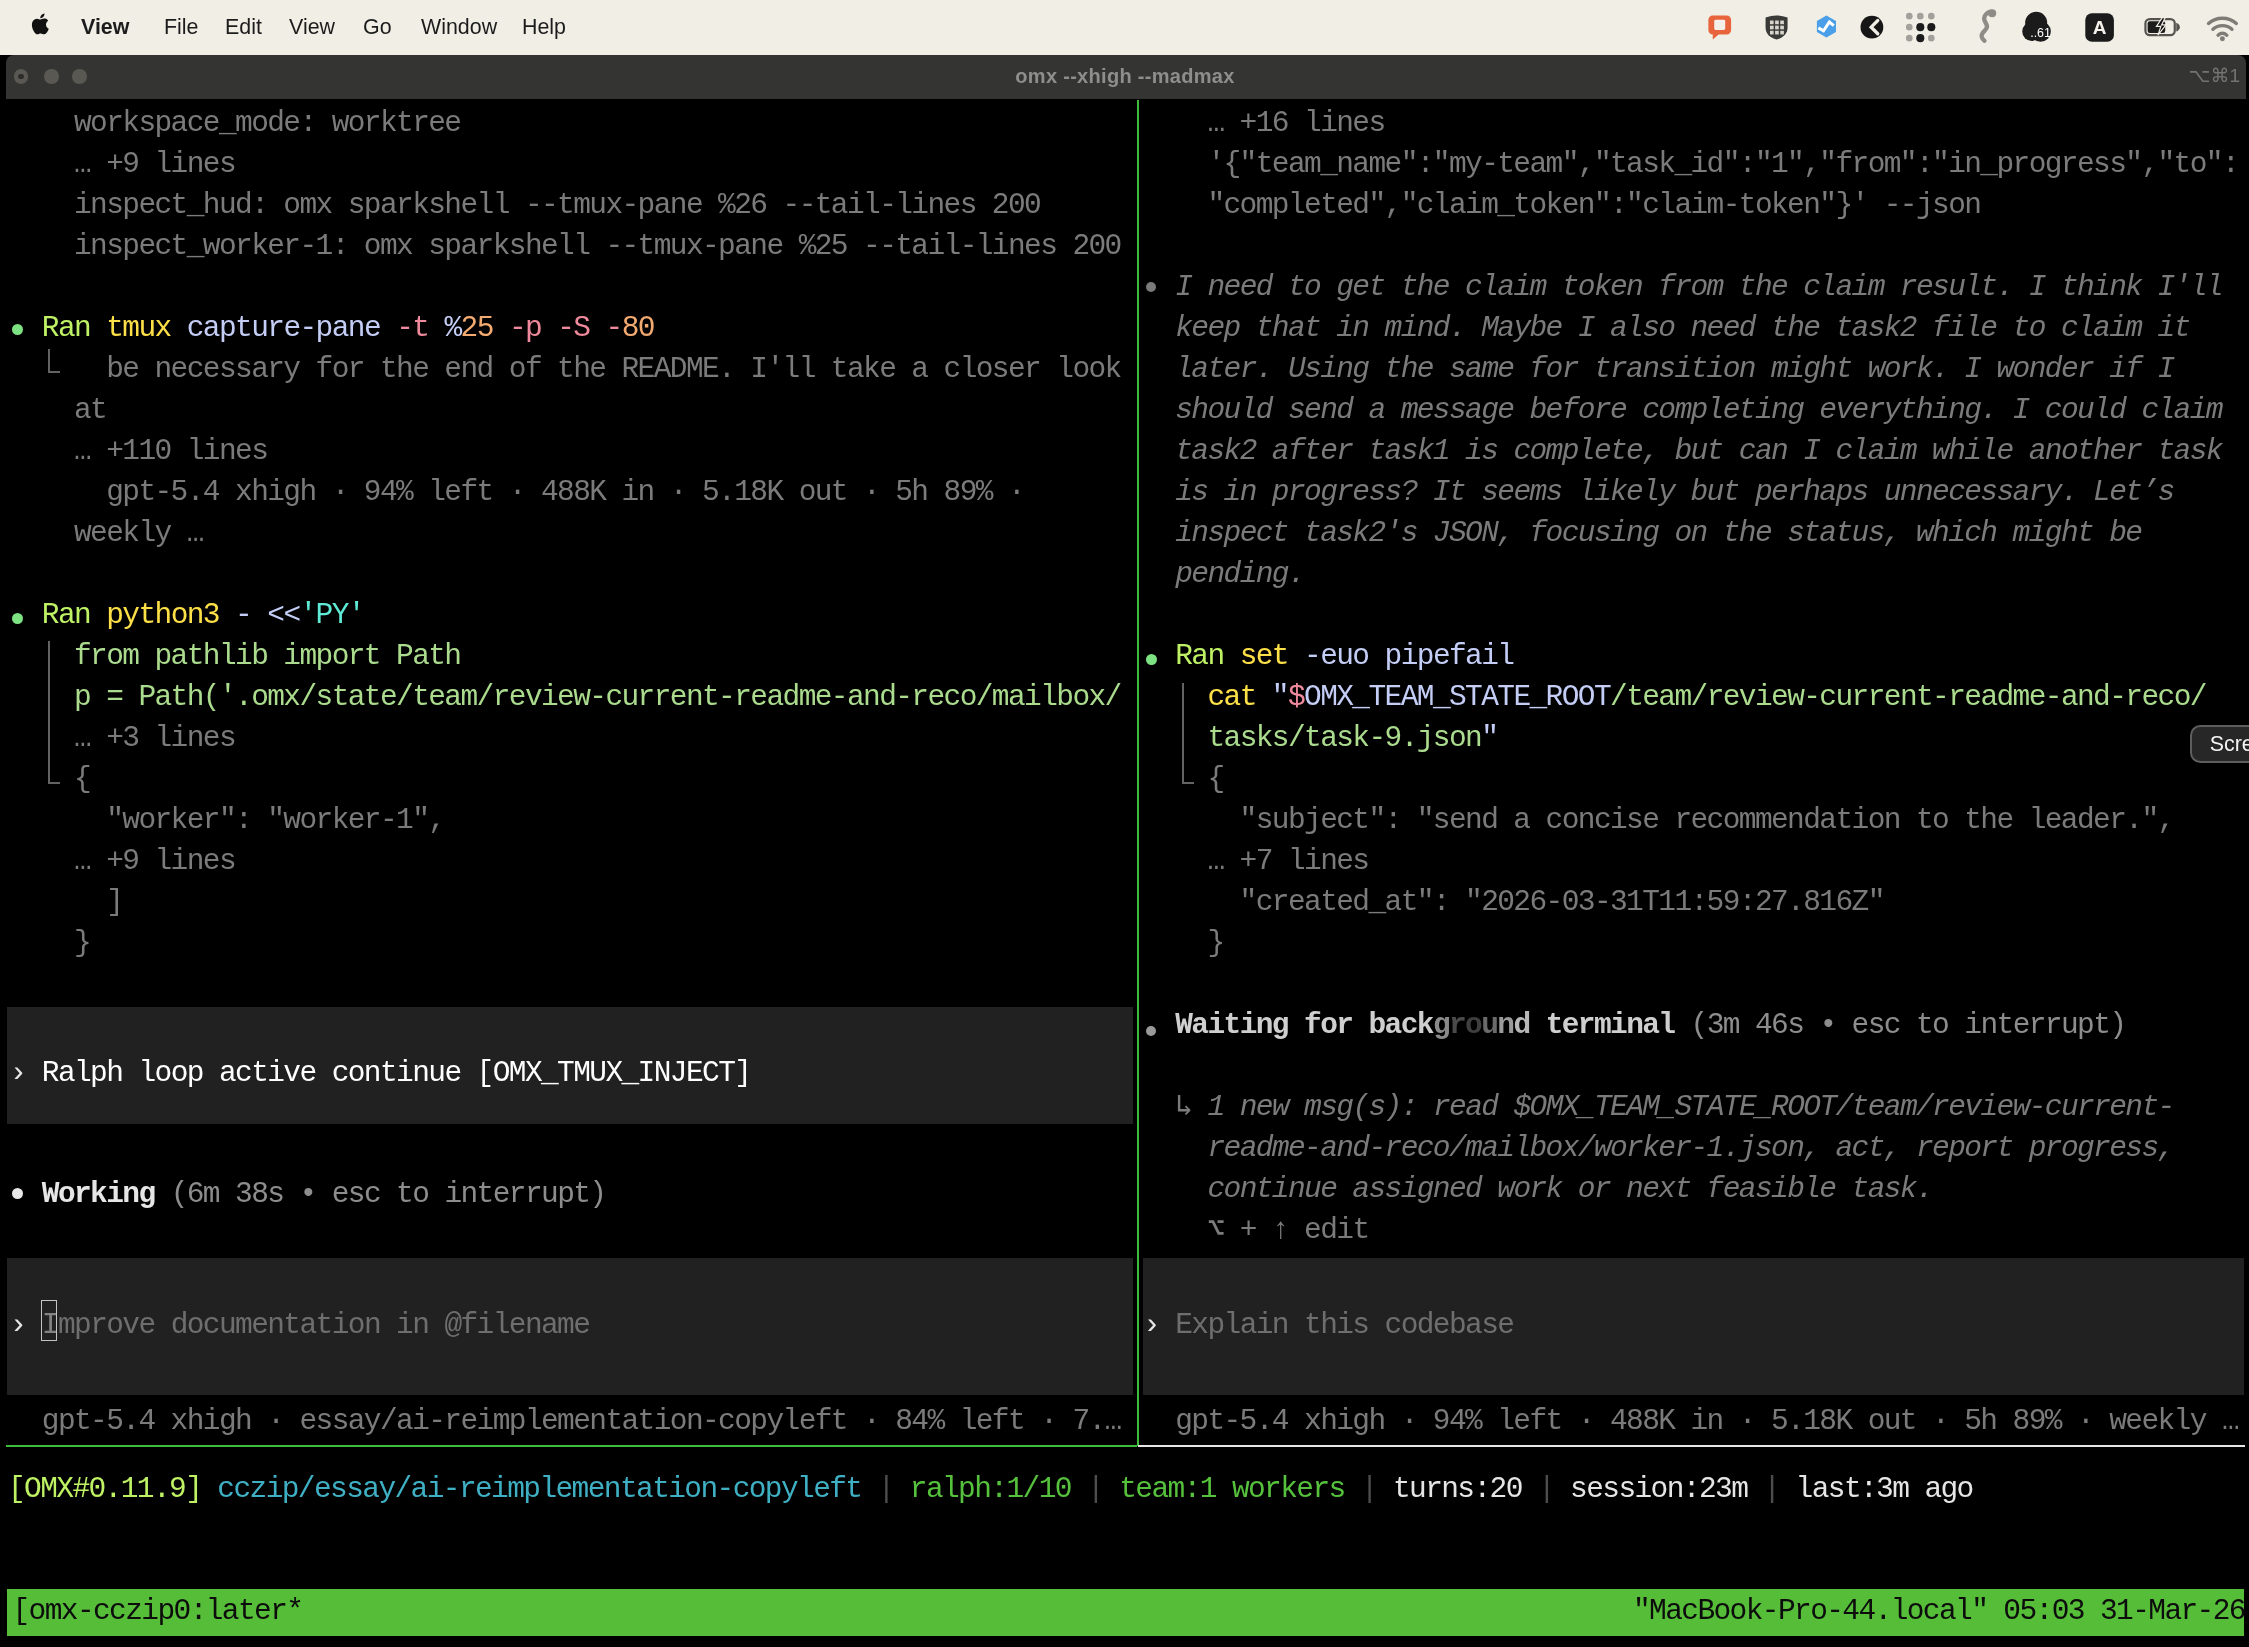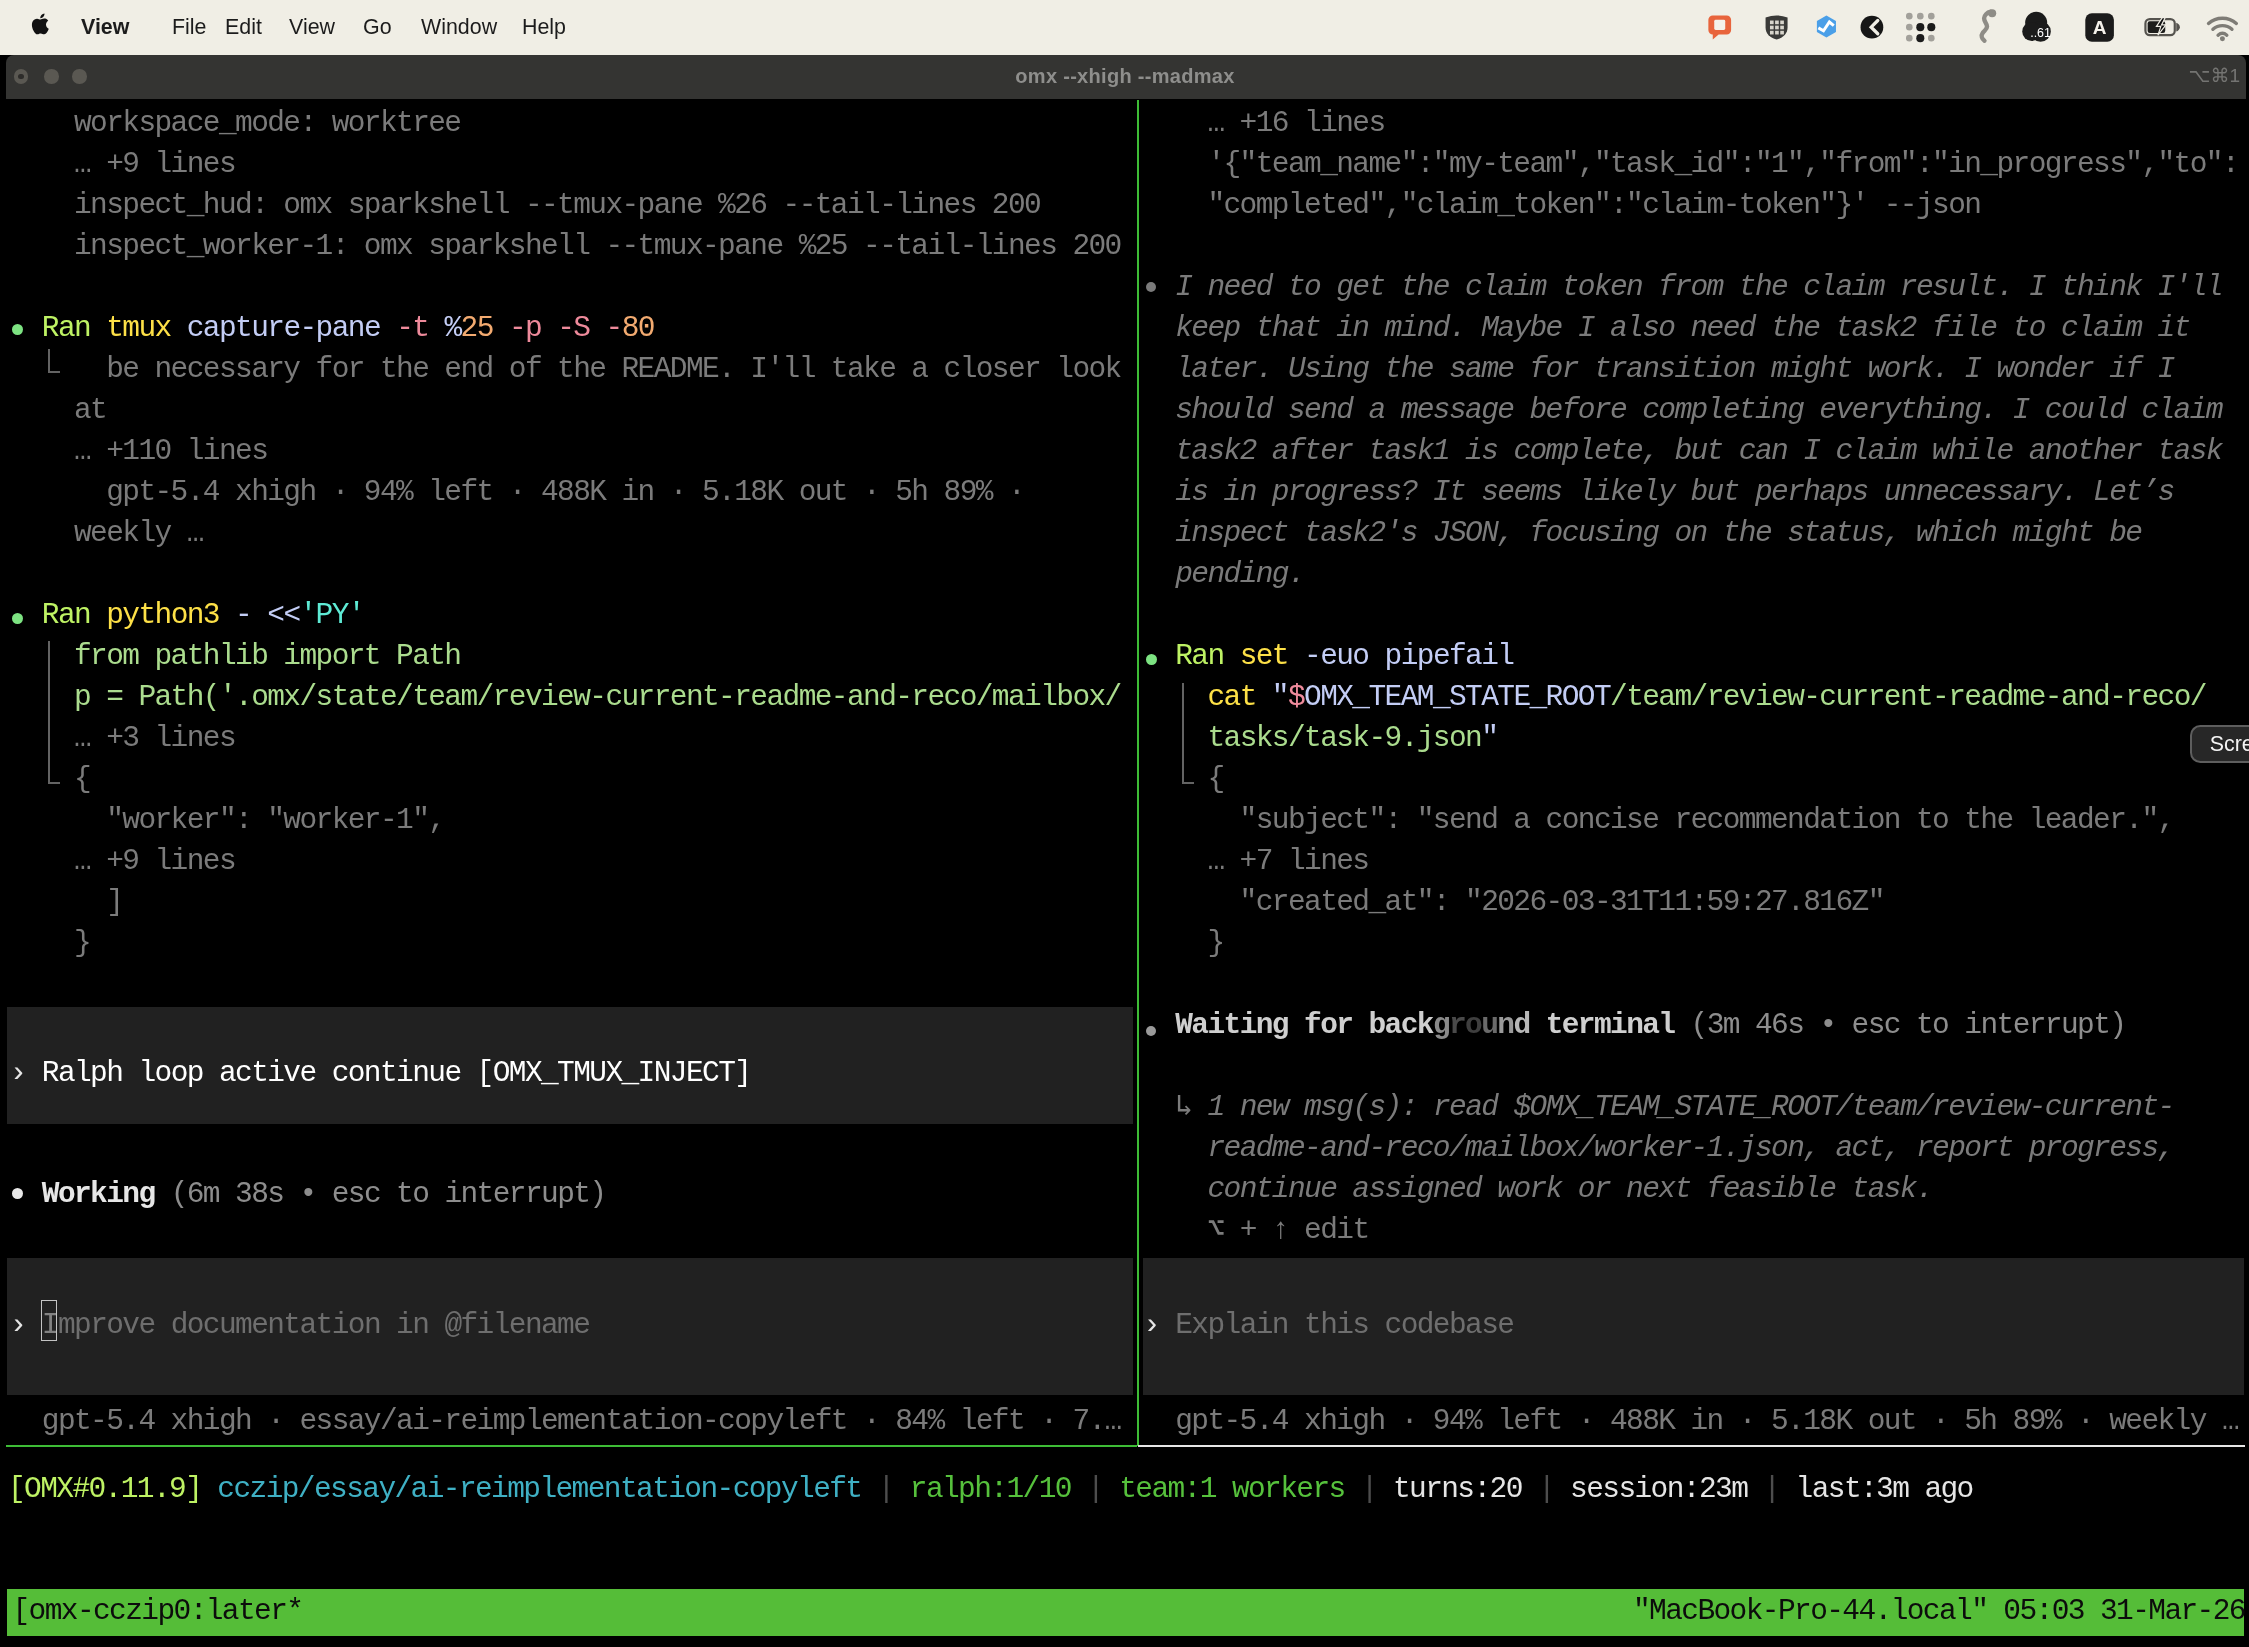--- a/index.html
+++ b/index.html
@@ -21,21 +21,21 @@
 .st{color:#e5e5e5}
 .menu{position:absolute;font-family:"Liberation Sans",sans-serif;font-size:21.4px;line-height:29.5px;color:#1c1c1c;top:12.5px}
 </style></head><body>
 
 <div class="abs" style="left:0;top:0;width:2250px;height:55px;background:#f0eee5"></div>
 <svg class="abs" style="left:30px;top:13.3px" width="20.7" height="26" viewBox="0 0 24 29">
 <path fill="#111" d="M15.53 3.83c.843-1.012 1.4-2.427 1.245-3.83-1.207.052-2.662.805-3.532 1.818-.78.896-1.454 2.338-1.273 3.714 1.338.104 2.715-.688 3.56-1.702z"></path>
 <path fill="#111" d="M16.76 5.9c-2-.156-3.675 1.09-4.61 1.09-.948 0-2.415-1.078-3.96-1.04-2.04.027-3.91 1.183-4.961 3.014-2.117 3.675-.546 9.103 1.519 12.09 1.013 1.454 2.208 3.09 3.792 3.03 1.52-.065 2.09-.987 3.935-.987 1.831 0 2.35.987 3.96.948 1.637-.026 2.676-1.48 3.676-2.948 1.156-1.688 1.636-3.325 1.662-3.415-.039-.013-3.182-1.221-3.22-4.857-.026-3.04 2.48-4.494 2.597-4.559-1.429-2.09-3.623-2.324-4.39-2.366z"></path>
 </svg>
 <div class="menu" style="left:81px;font-weight:bold">View</div>
-<div class="menu" style="left:172px">File</div>
+<div class="menu" style="left:164px">File</div>
 <div class="menu" style="left:225px">Edit</div>
 <div class="menu" style="left:289px">View</div>
 <div class="menu" style="left:363px">Go</div>
 <div class="menu" style="left:421px">Window</div>
 <div class="menu" style="left:522px">Help</div>
 
 <svg class="abs" style="left:1661px;top:0" width="589" height="55" viewBox="0 0 798 75">
 
   <path d="M68 21h19a6 6 0 0 1 6 6v14a6 6 0 0 1-6 6h-11l-8 7v-7a6 6 0 0 1-6-6V27a6 6 0 0 1 6-6z" fill="#e8643c"></path>
   <rect x="70" y="27" width="15" height="14" rx="2" fill="#f4f1ea"></rect>

